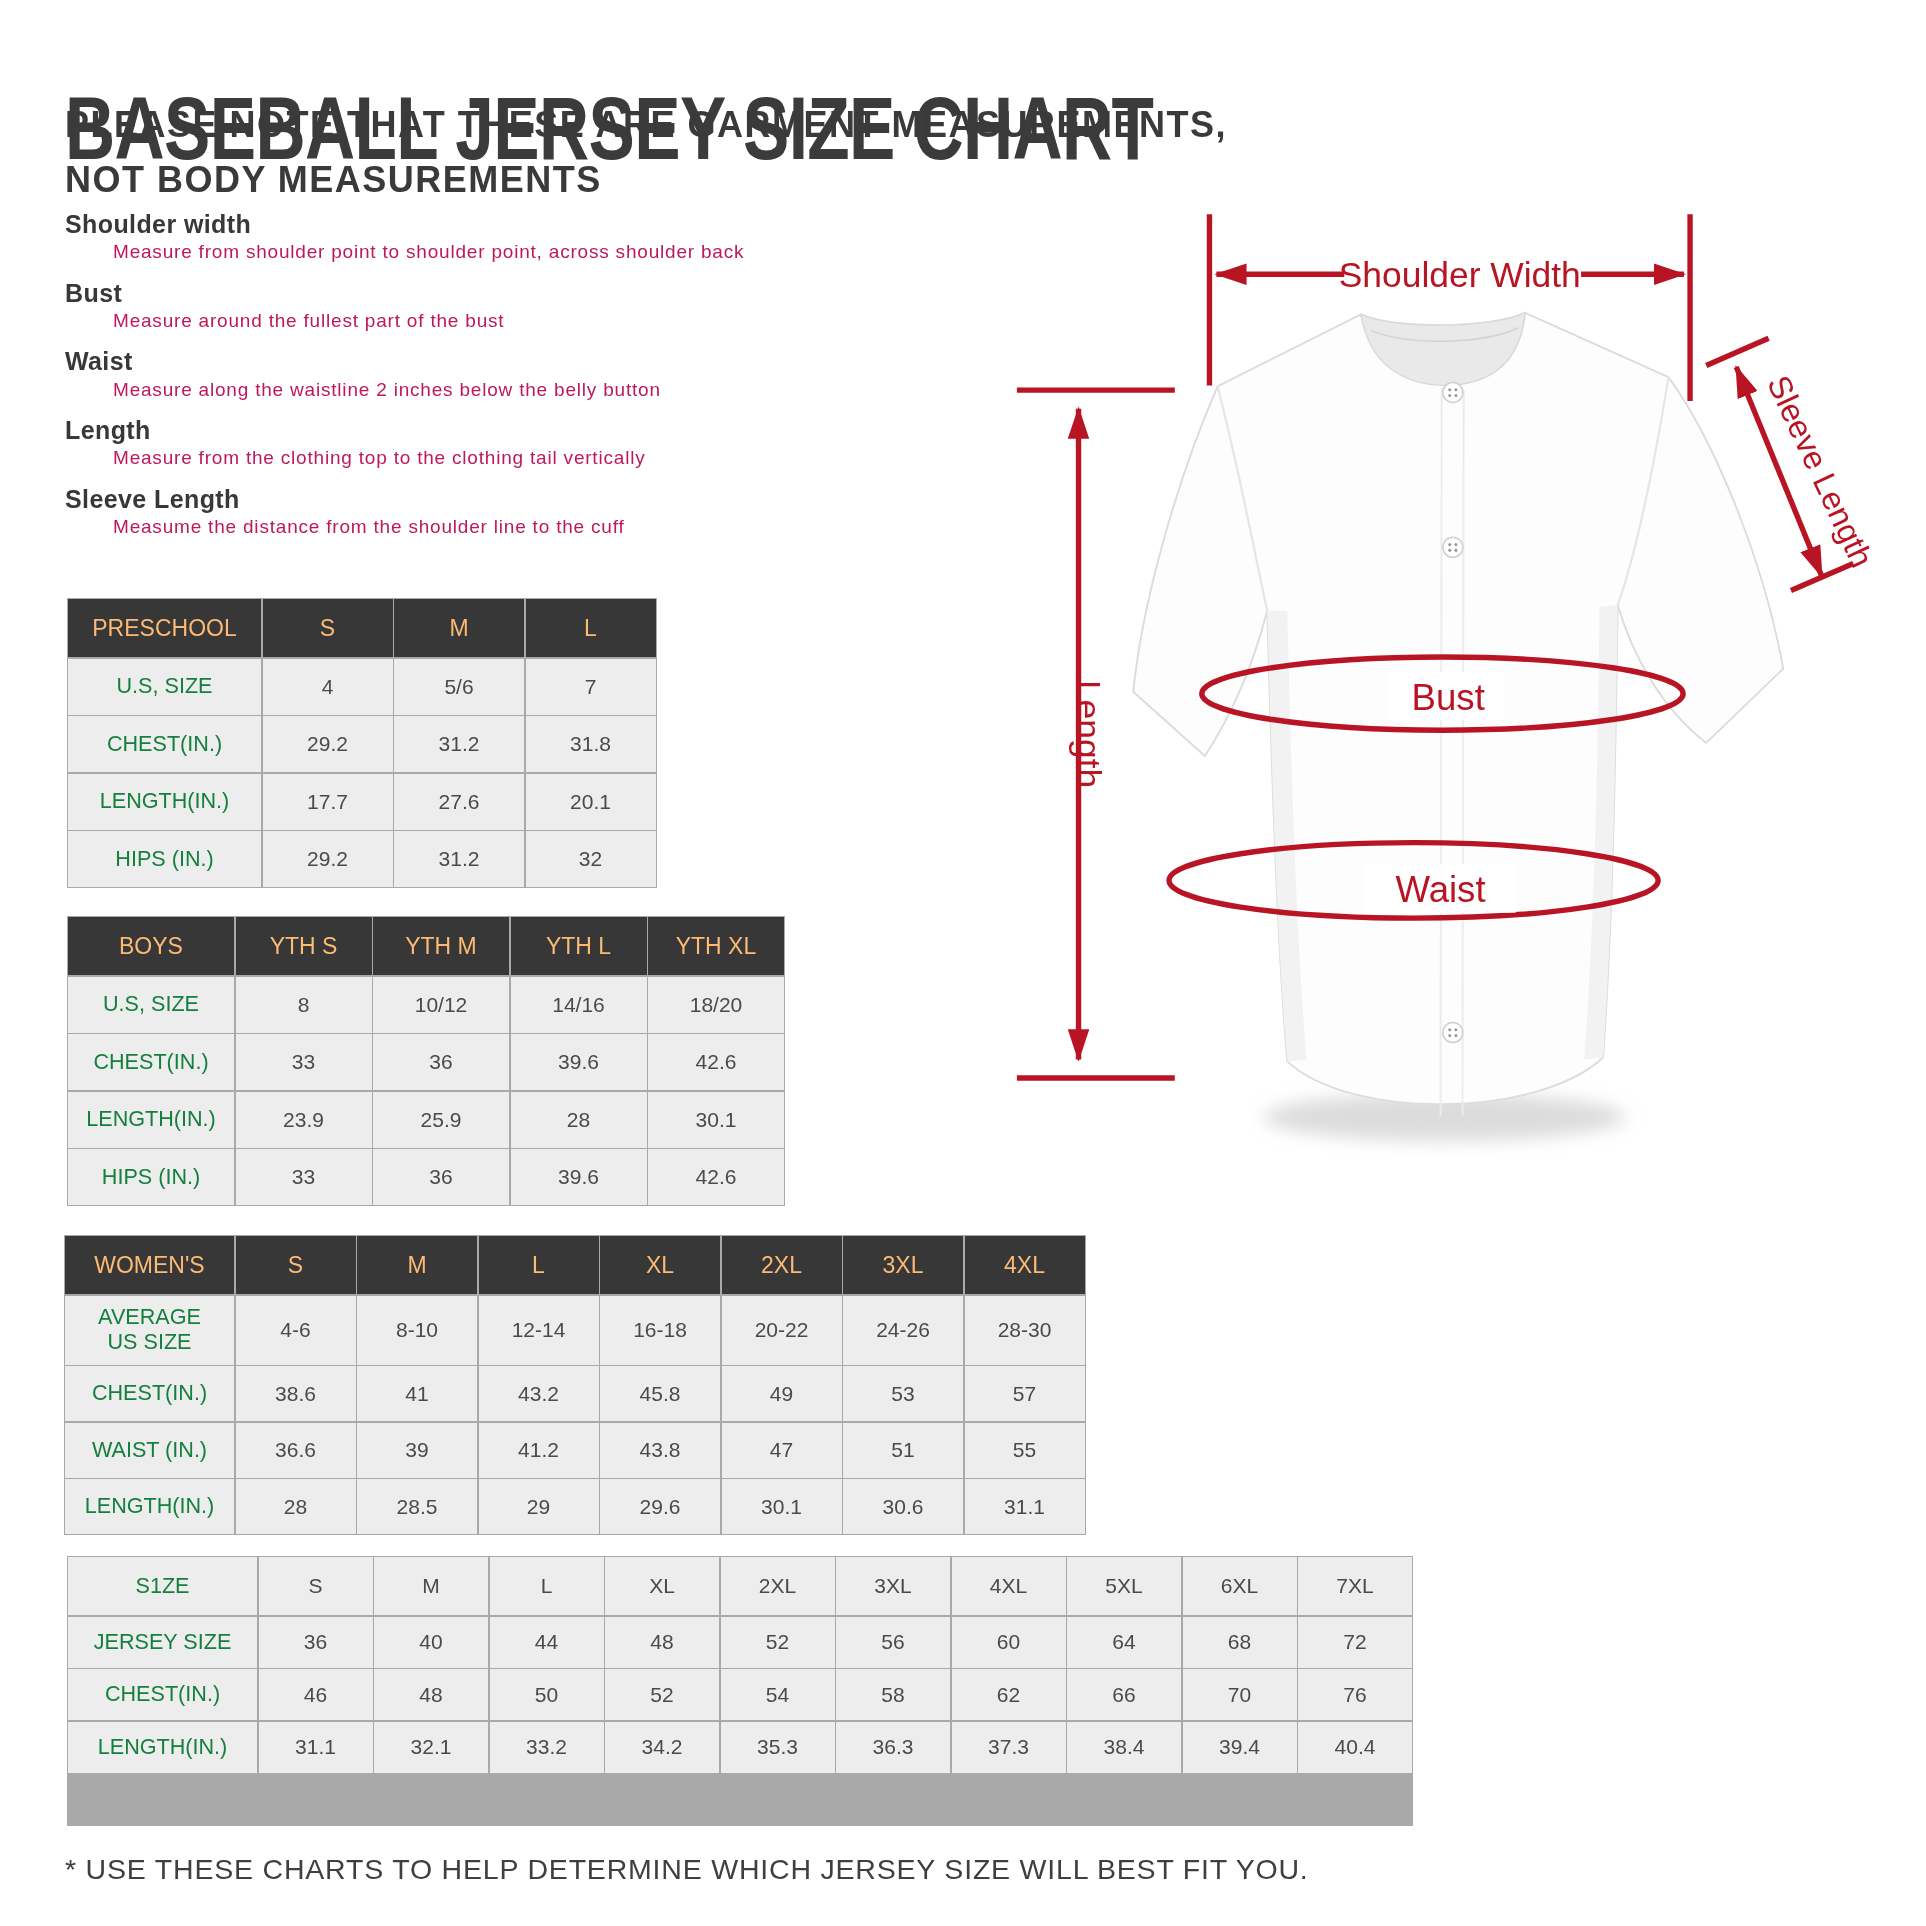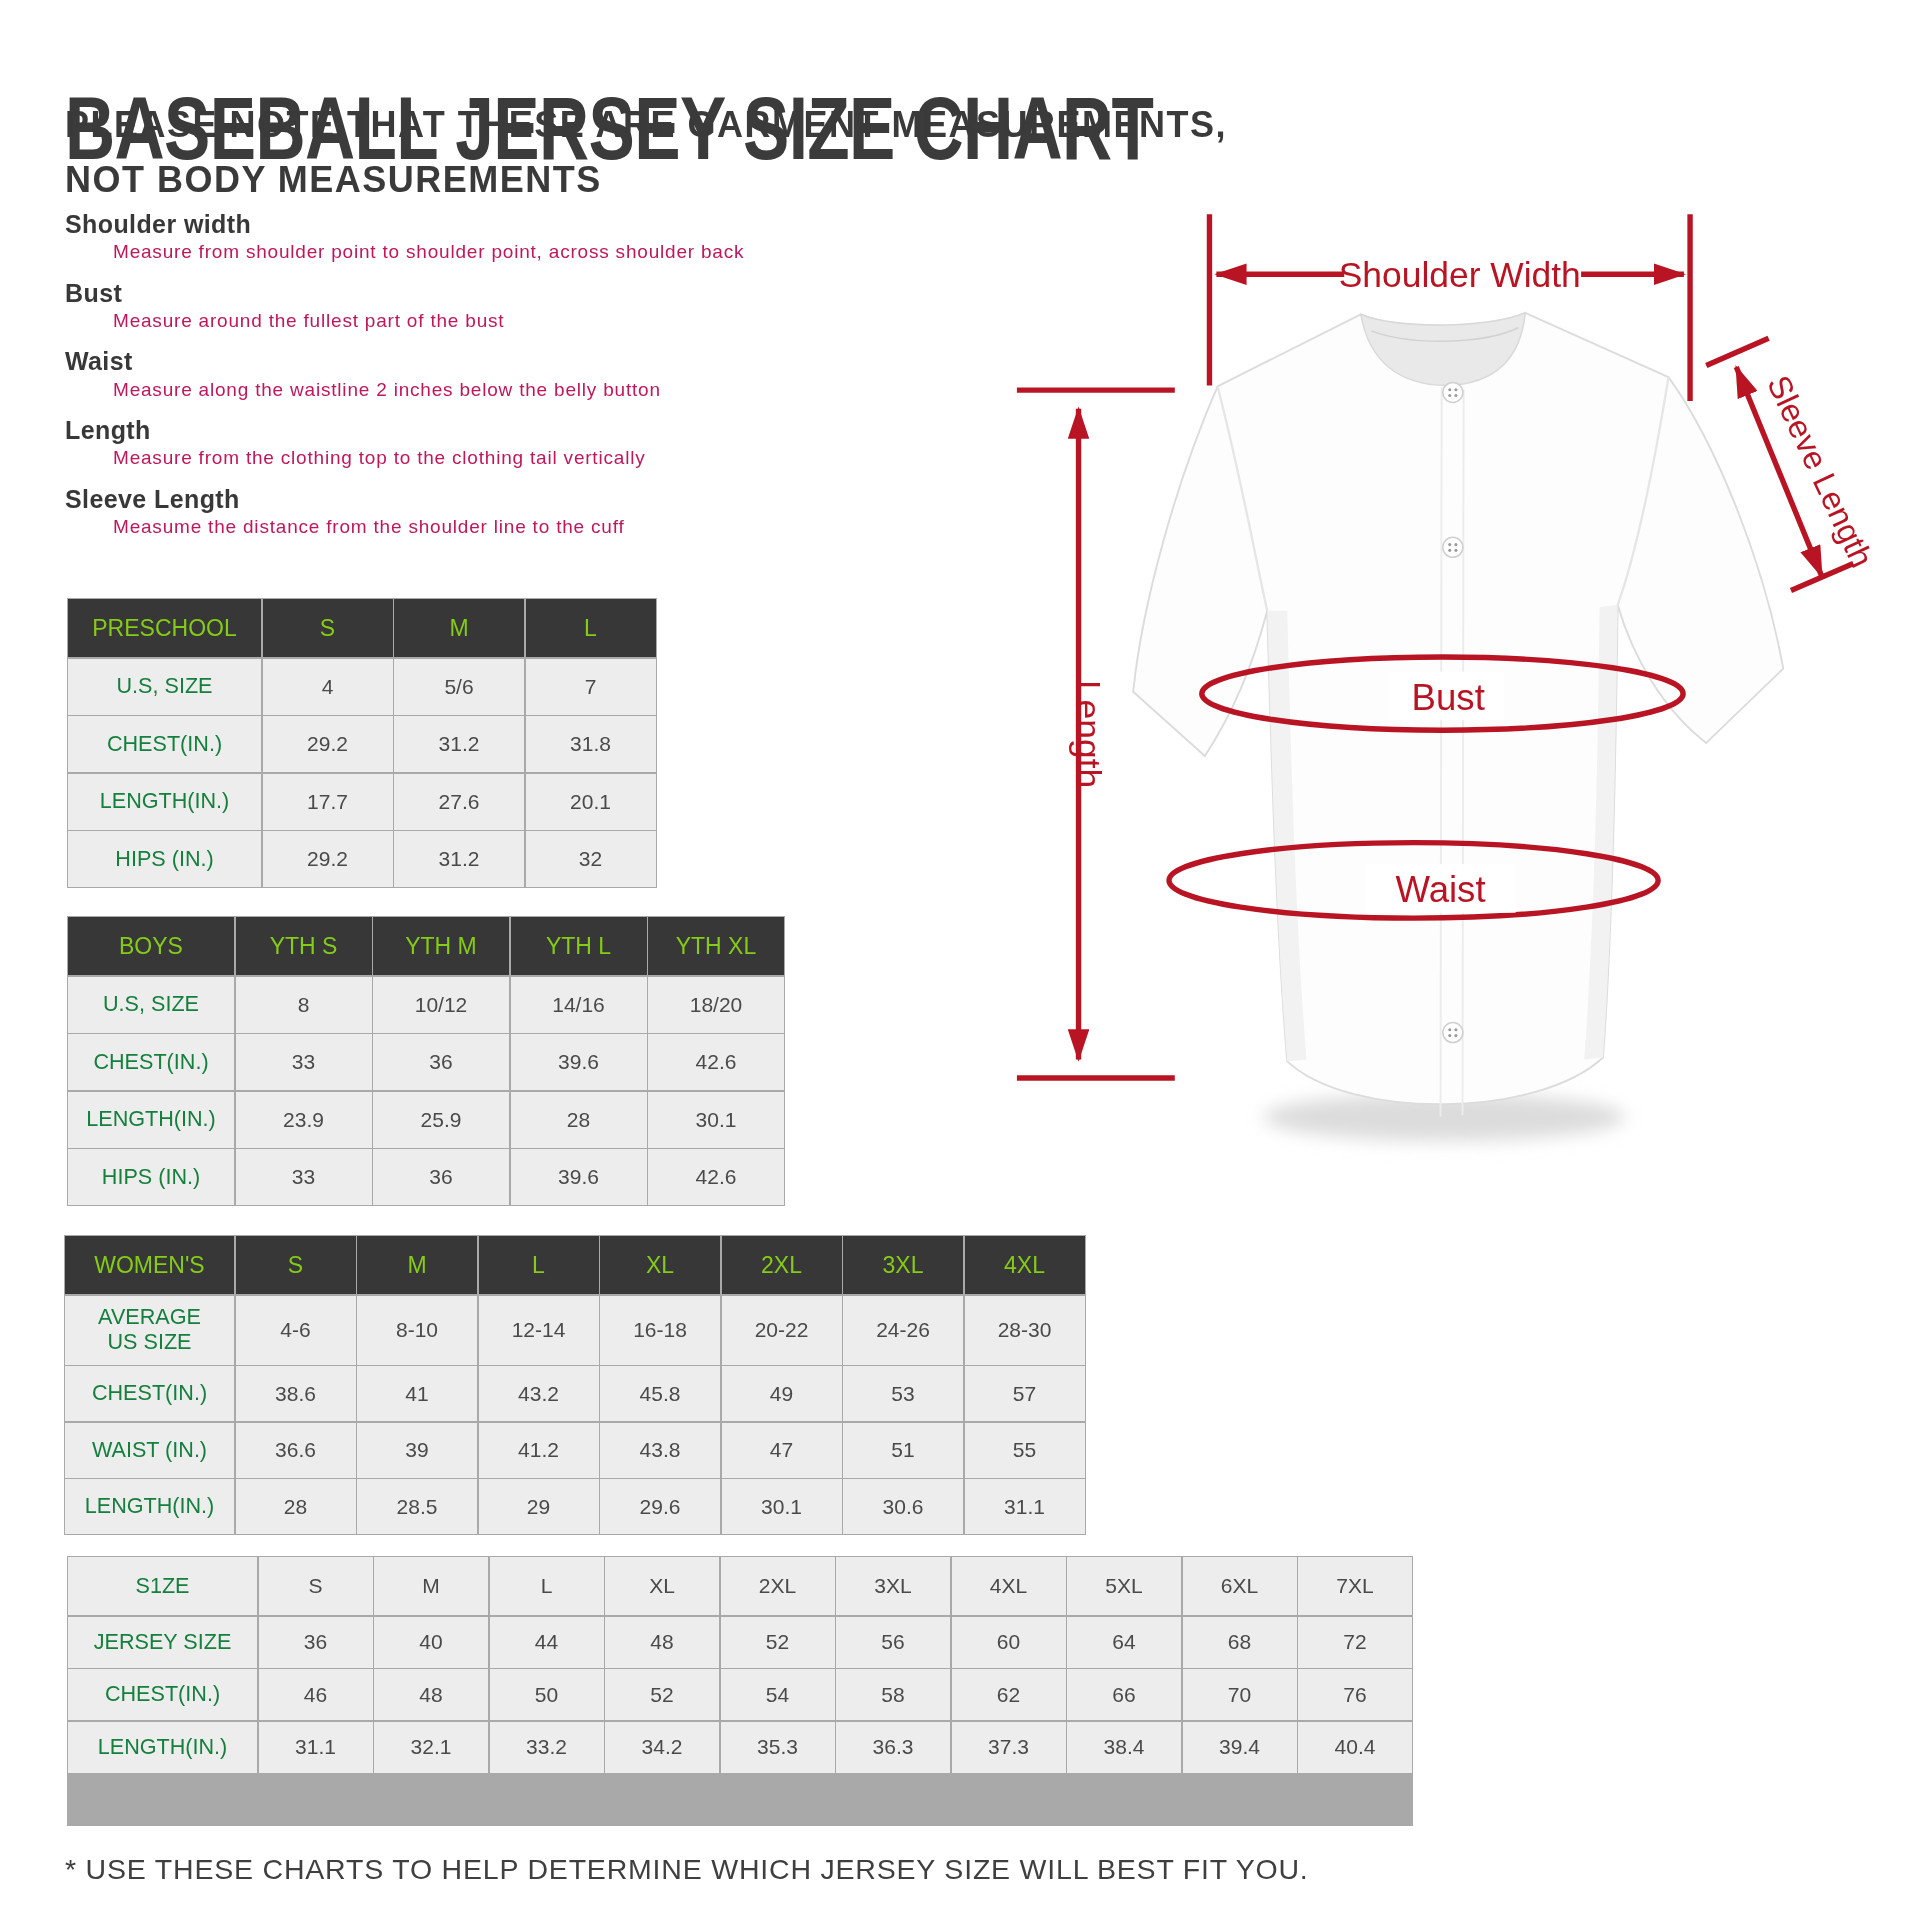--- a/index.html
+++ b/index.html
@@ -18,21 +18,21 @@
 
   
   .defs { position:absolute; left:65px; top:210px; width:936px; }
   .def-block { margin-bottom:15.4px; }
   .def-term { font-size:25px; font-weight:700; color:#383838; letter-spacing:0.4px; }
   .def-desc { font-size:19px; color:#be185d; margin-top:2.3px; letter-spacing:0.8px; white-space:nowrap;margin-left:48px; }
 
   
   .tbl { position:absolute; display:grid; gap:1.5px; background:#a9a9a9; border:1.5px solid #a9a9a9; }
   .cell { display:flex; align-items:center; justify-content:center; background:#ededed; text-align:center; }
-  .t-head  { background:#373737; color:#84cc16; font-size:23px; }
+  .t-head  { background:#373737; color:#fdba74; font-size:23px; }
   .t-title { background:#373737; color:#ffffff; font-size:25px; letter-spacing:1.2px; }
   .t-label { color:#15803d; font-size:21.6px; white-space:pre-line; line-height:1.15; }
   .t-val   { color:#4a4a4a; font-size:21px; }
 
   .tbl-preschool { left:67px; top:598px; grid-template-columns:193px repeat(3,130px); grid-template-rows:58px repeat(4,56px); }
   .tbl-boys      { left:67px; top:916px; grid-template-columns:166px repeat(4,136px); grid-template-rows:58px repeat(4,56px); }
   .tbl-womens    { left:64px; top:1235px; grid-template-columns:169px repeat(7,120px); grid-template-rows:58px 69px repeat(3,55px); }
   .tbl-mens      { left:67px; top:1556px; grid-template-columns:189px repeat(10,114px); grid-template-rows:58px repeat(4,51px); }
 
   .footer { position:absolute; left:65px; top:1853px; font-size:28.5px; color:#3f3f3f; letter-spacing:0.8px; white-space:nowrap; }

